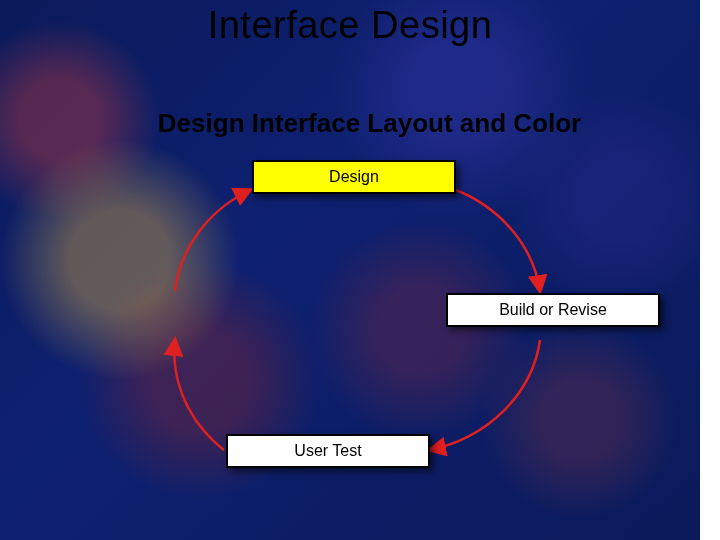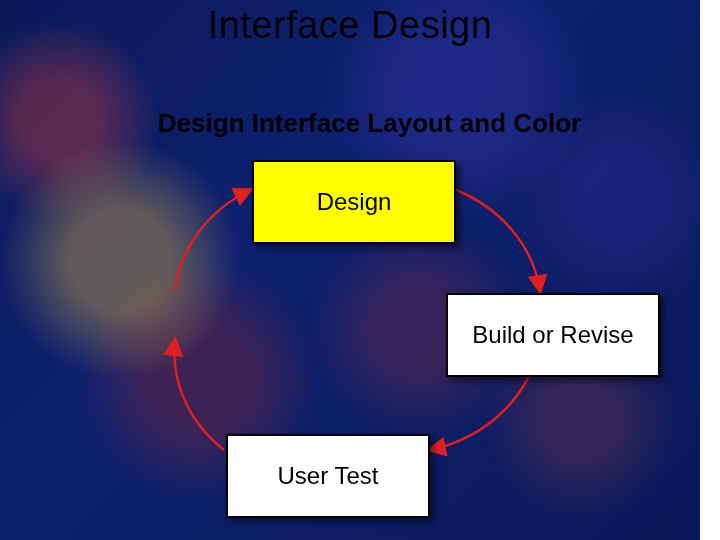--- a/index.html
+++ b/index.html
@@ -18,21 +18,21 @@
   .title{
     position:absolute;left:0;right:0;top:4px;text-align:center;
     font-size:38px;font-weight:400;color:#000;letter-spacing:0.5px;
   }
   .subtitle{
     position:absolute;left:0;right:0;top:108px;text-align:center;
     font-size:26px;font-weight:bold;color:#000;padding-left:39px;
   }
   .box{
     position:absolute;border:2px solid #000;text-align:center;
-    font-size:24px;color:#000;padding:26px 0;
+    font-size:16px;color:#000;padding:6px 0;
     box-shadow:4px 4px 6px rgba(0,0,0,0.5);
   }
   .box-design{left:252px;top:160px;width:200px;background:#ffff00;}
   .box-analysis{left:80px;top:293px;width:200px;background:#ffffff;}
   .box-build{left:446px;top:293px;width:210px;background:#ffffff;}
   .box-usertest{left:226px;top:434px;width:200px;background:#ffffff;}
   svg.arcs{position:absolute;left:0;top:0;width:720px;height:540px;pointer-events:none;}
 </style>
 </head>
 <body>

